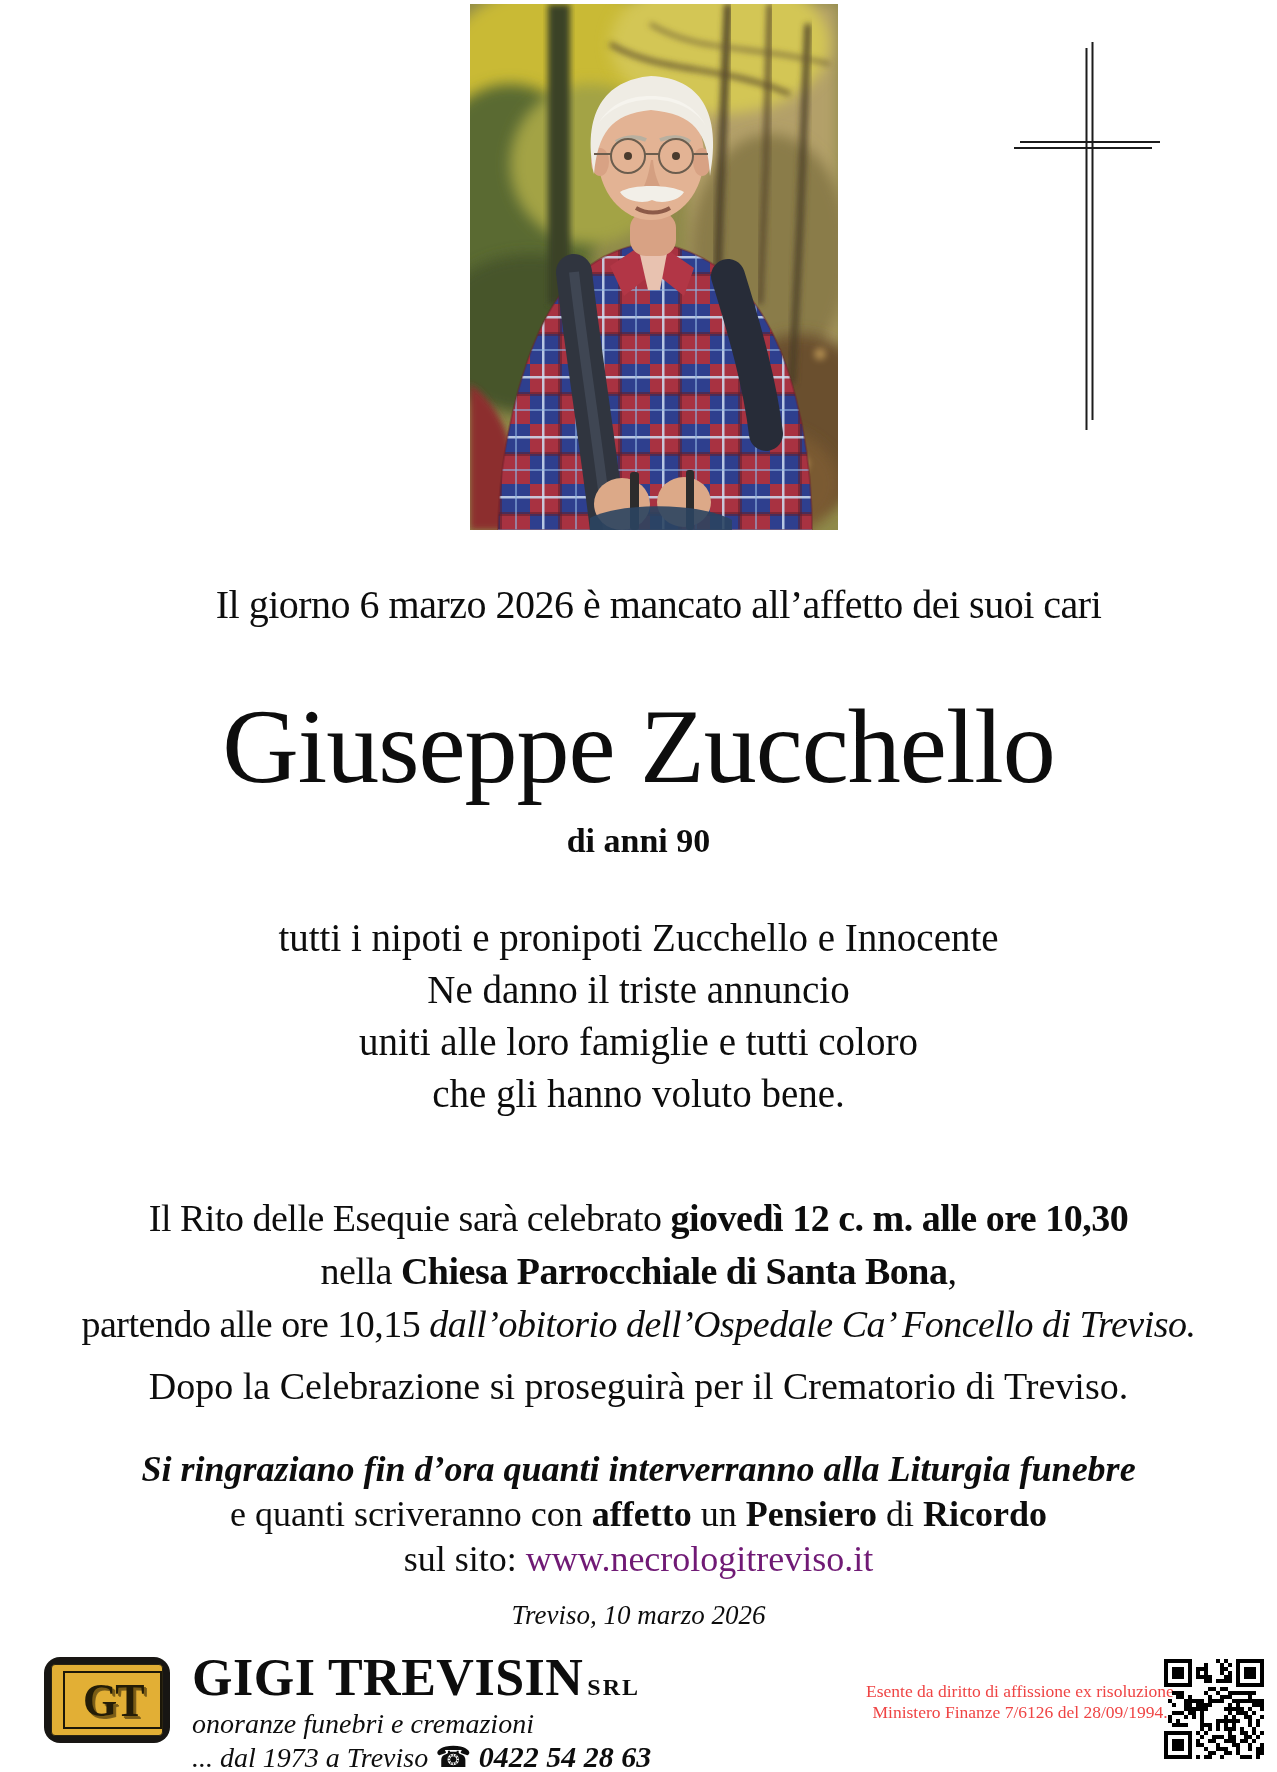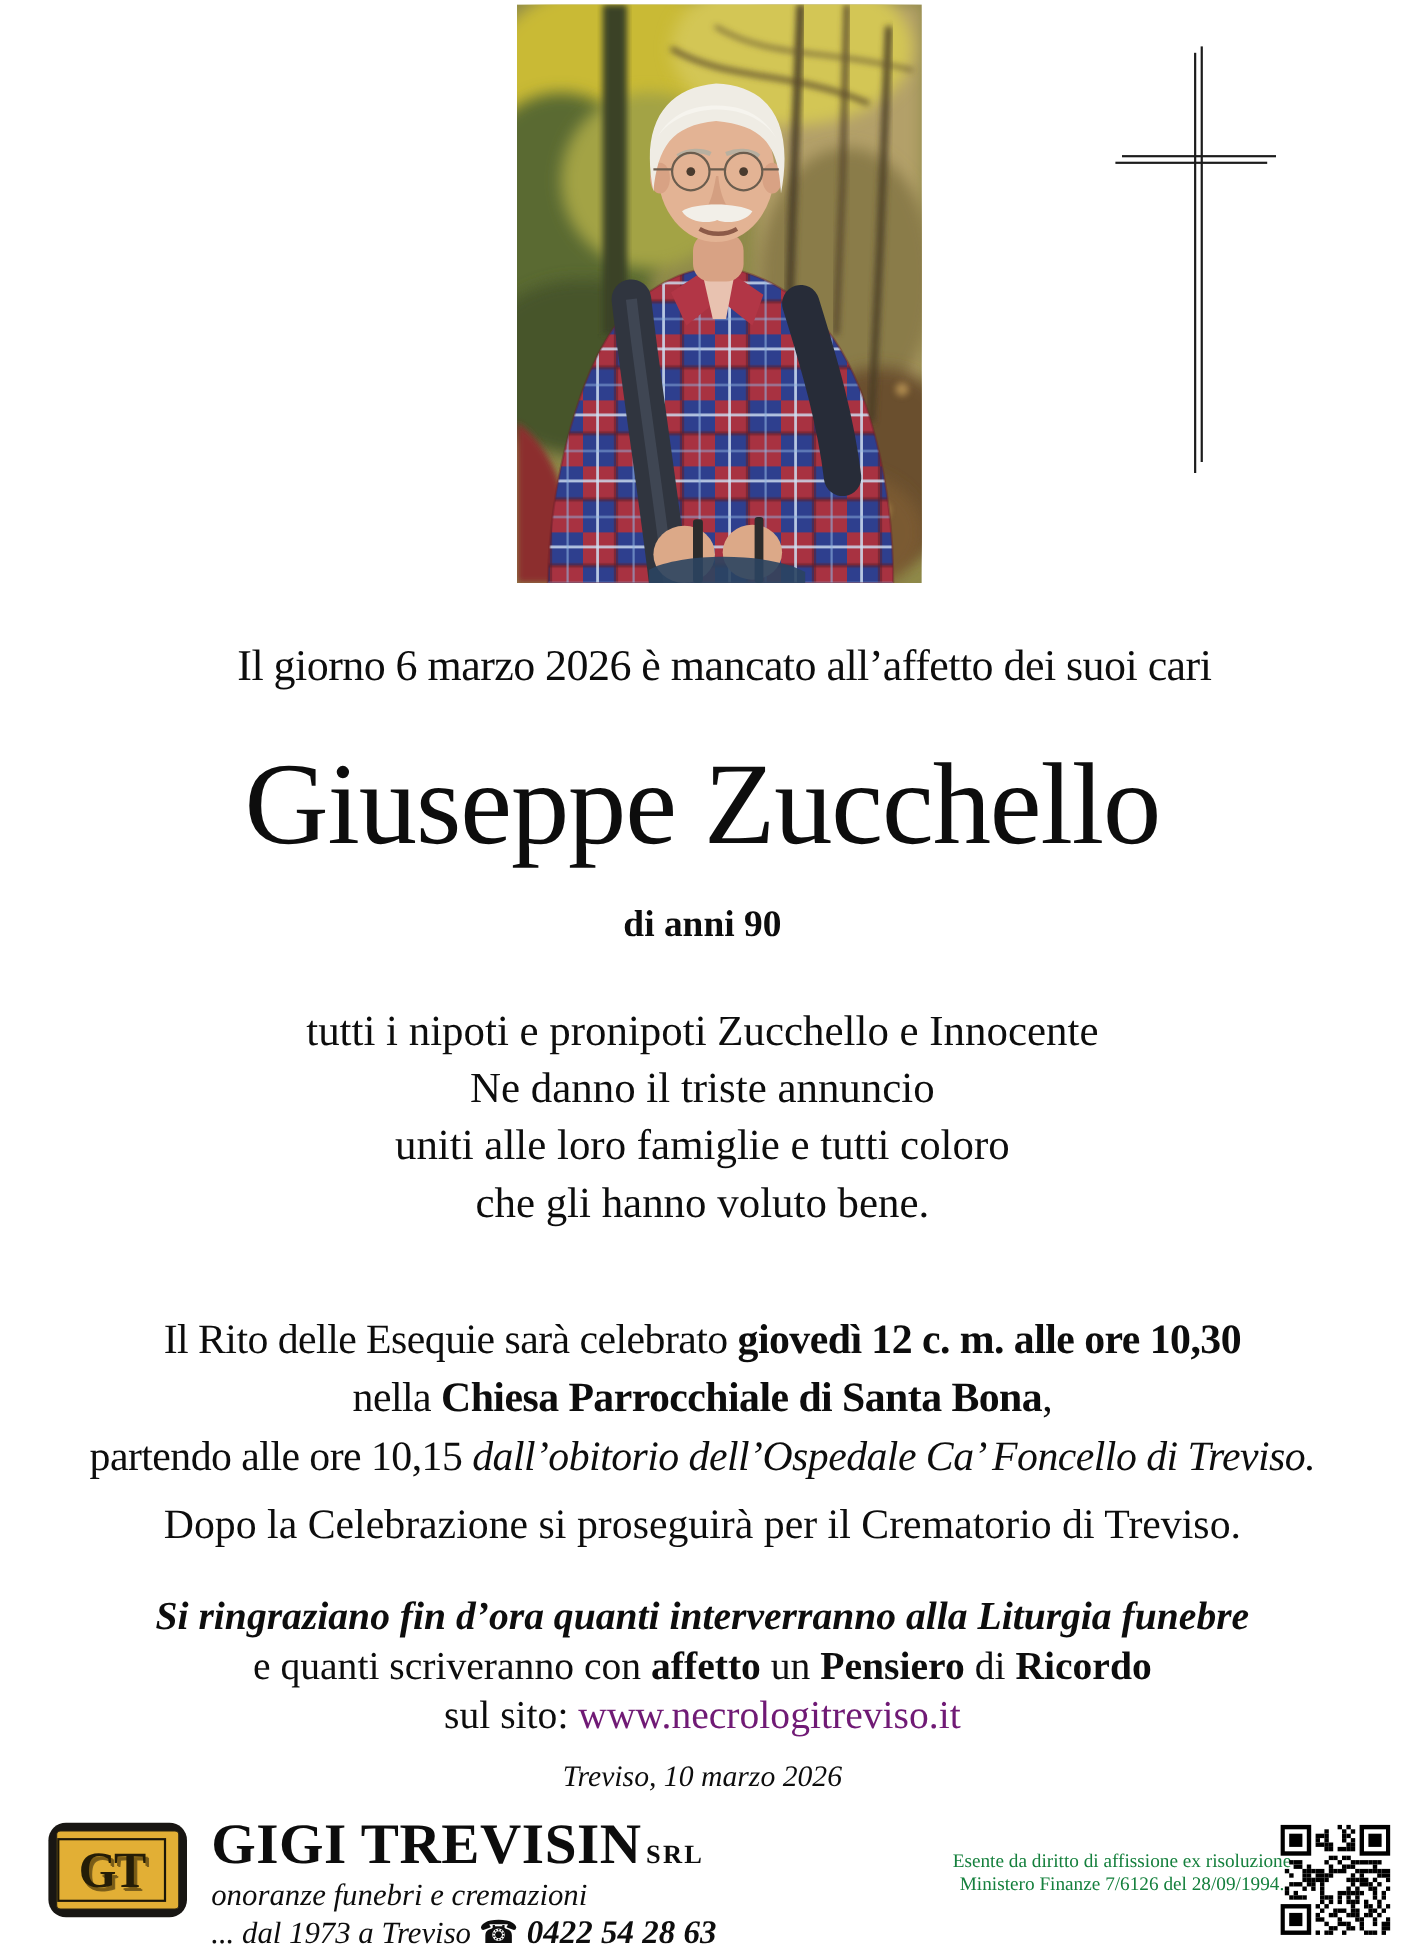--- a/index.html
+++ b/index.html
@@ -22,21 +22,21 @@
     position:absolute;
     left:470px; top:4px;
     width:368px; height:526px;
   }
   .cross{
     position:absolute;
     left:1008px; top:42px;
     width:160px; height:388px;
   }
   .intro-line{ top:581px; font-size:40px; letter-spacing:-0.5px;padding-left:20px; }
-  .deceased-name{ top:672px; font-size:106px; line-height:1.12; letter-spacing:-1px; }
+  .deceased-name{ top:688px; font-size:106px; line-height:1.12; letter-spacing:-1px; }
   .age-line{ top:822px; font-size:34px; font-weight:bold; }
   .family-block{ top:912px; font-size:39px; line-height:52px; }
   .ceremony-block{ top:1192px; font-size:38px; line-height:53px; letter-spacing:-0.5px; }
   .dopo-line{ top:1364px; font-size:38px; }
   .thanks-block{ top:1447px; font-size:36px; line-height:45px; }
   .thanks-block .l1{ font-weight:bold; font-style:italic; }
   .dateline{ top:1600px; font-size:27px; font-style:italic; }
   .b{ font-weight:bold; }
   .i{ font-style:italic; }
   a.site-link{ text-decoration:none; }
@@ -49,21 +49,21 @@
     border-radius:16px;
     box-sizing:border-box;
     padding:7px;
   }
   .logo-inner{
     width:100%; height:100%;
     background:#e2af35;
     border-radius:4px;
     box-sizing:border-box;
     border:1px solid #2a2413;
-    display:flex; align-items:center; justify-content:flex-start;
+    display:flex; align-items:center; justify-content:flex-end;
   }
   .logo-frame{
     width:86%; height:78%;
     border:2px solid #1c1708;
     display:flex; align-items:center; justify-content:center;
   }
   .logo-monogram{
     font-family:"Liberation Serif",serif;
     font-weight:bold;
     font-size:44px;
@@ -85,21 +85,21 @@
   .company-since{ font-size:28px; font-style:italic; margin-top:4px; }
   .phone-icon{ font-style:normal; font-size:29px; }
   .phone-number{ font-size:30px; font-weight:bold; font-style:italic; }
   .notice{
     position:absolute;
     left:850px; top:1681px;
     width:340px;
     text-align:center;
     font-size:17.5px;
     line-height:21px;
-    color:#15803d;
+    color:#ef4444;
   }
   .qr{
     position:absolute;
     left:1164px; top:1658px;
     width:100px; height:102px;
   }
 </style>
 </head>
 <body>
 

